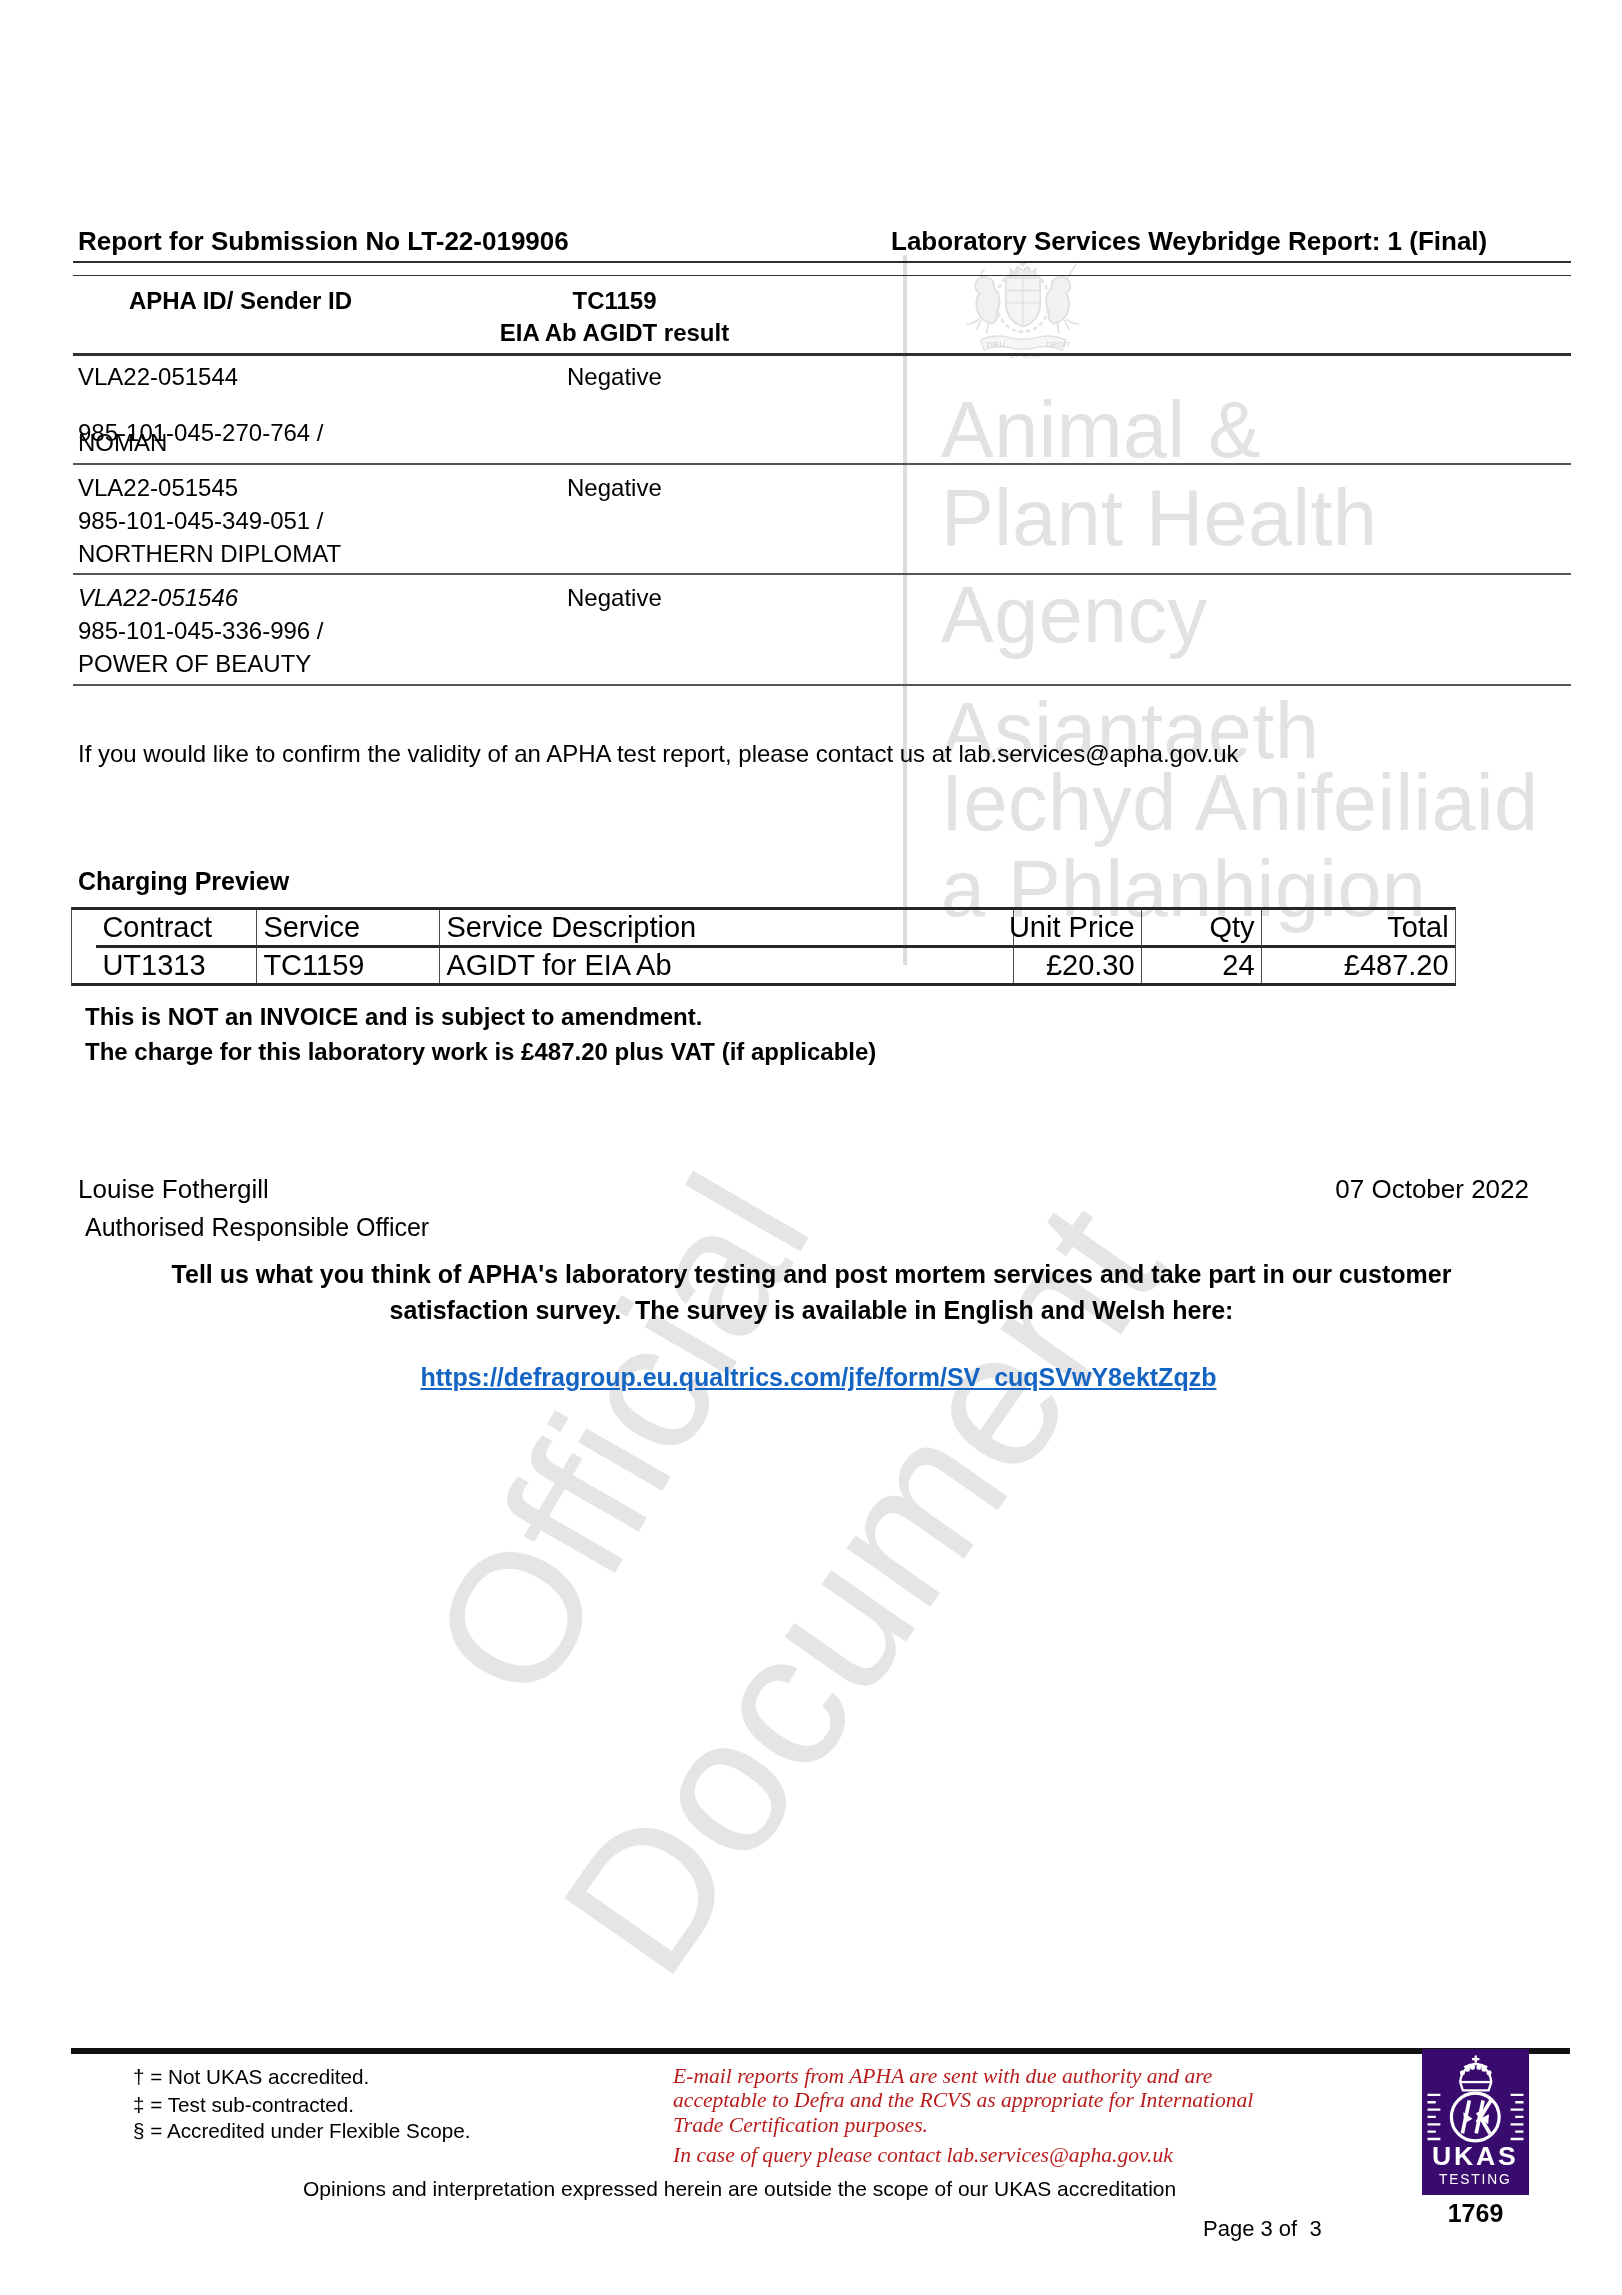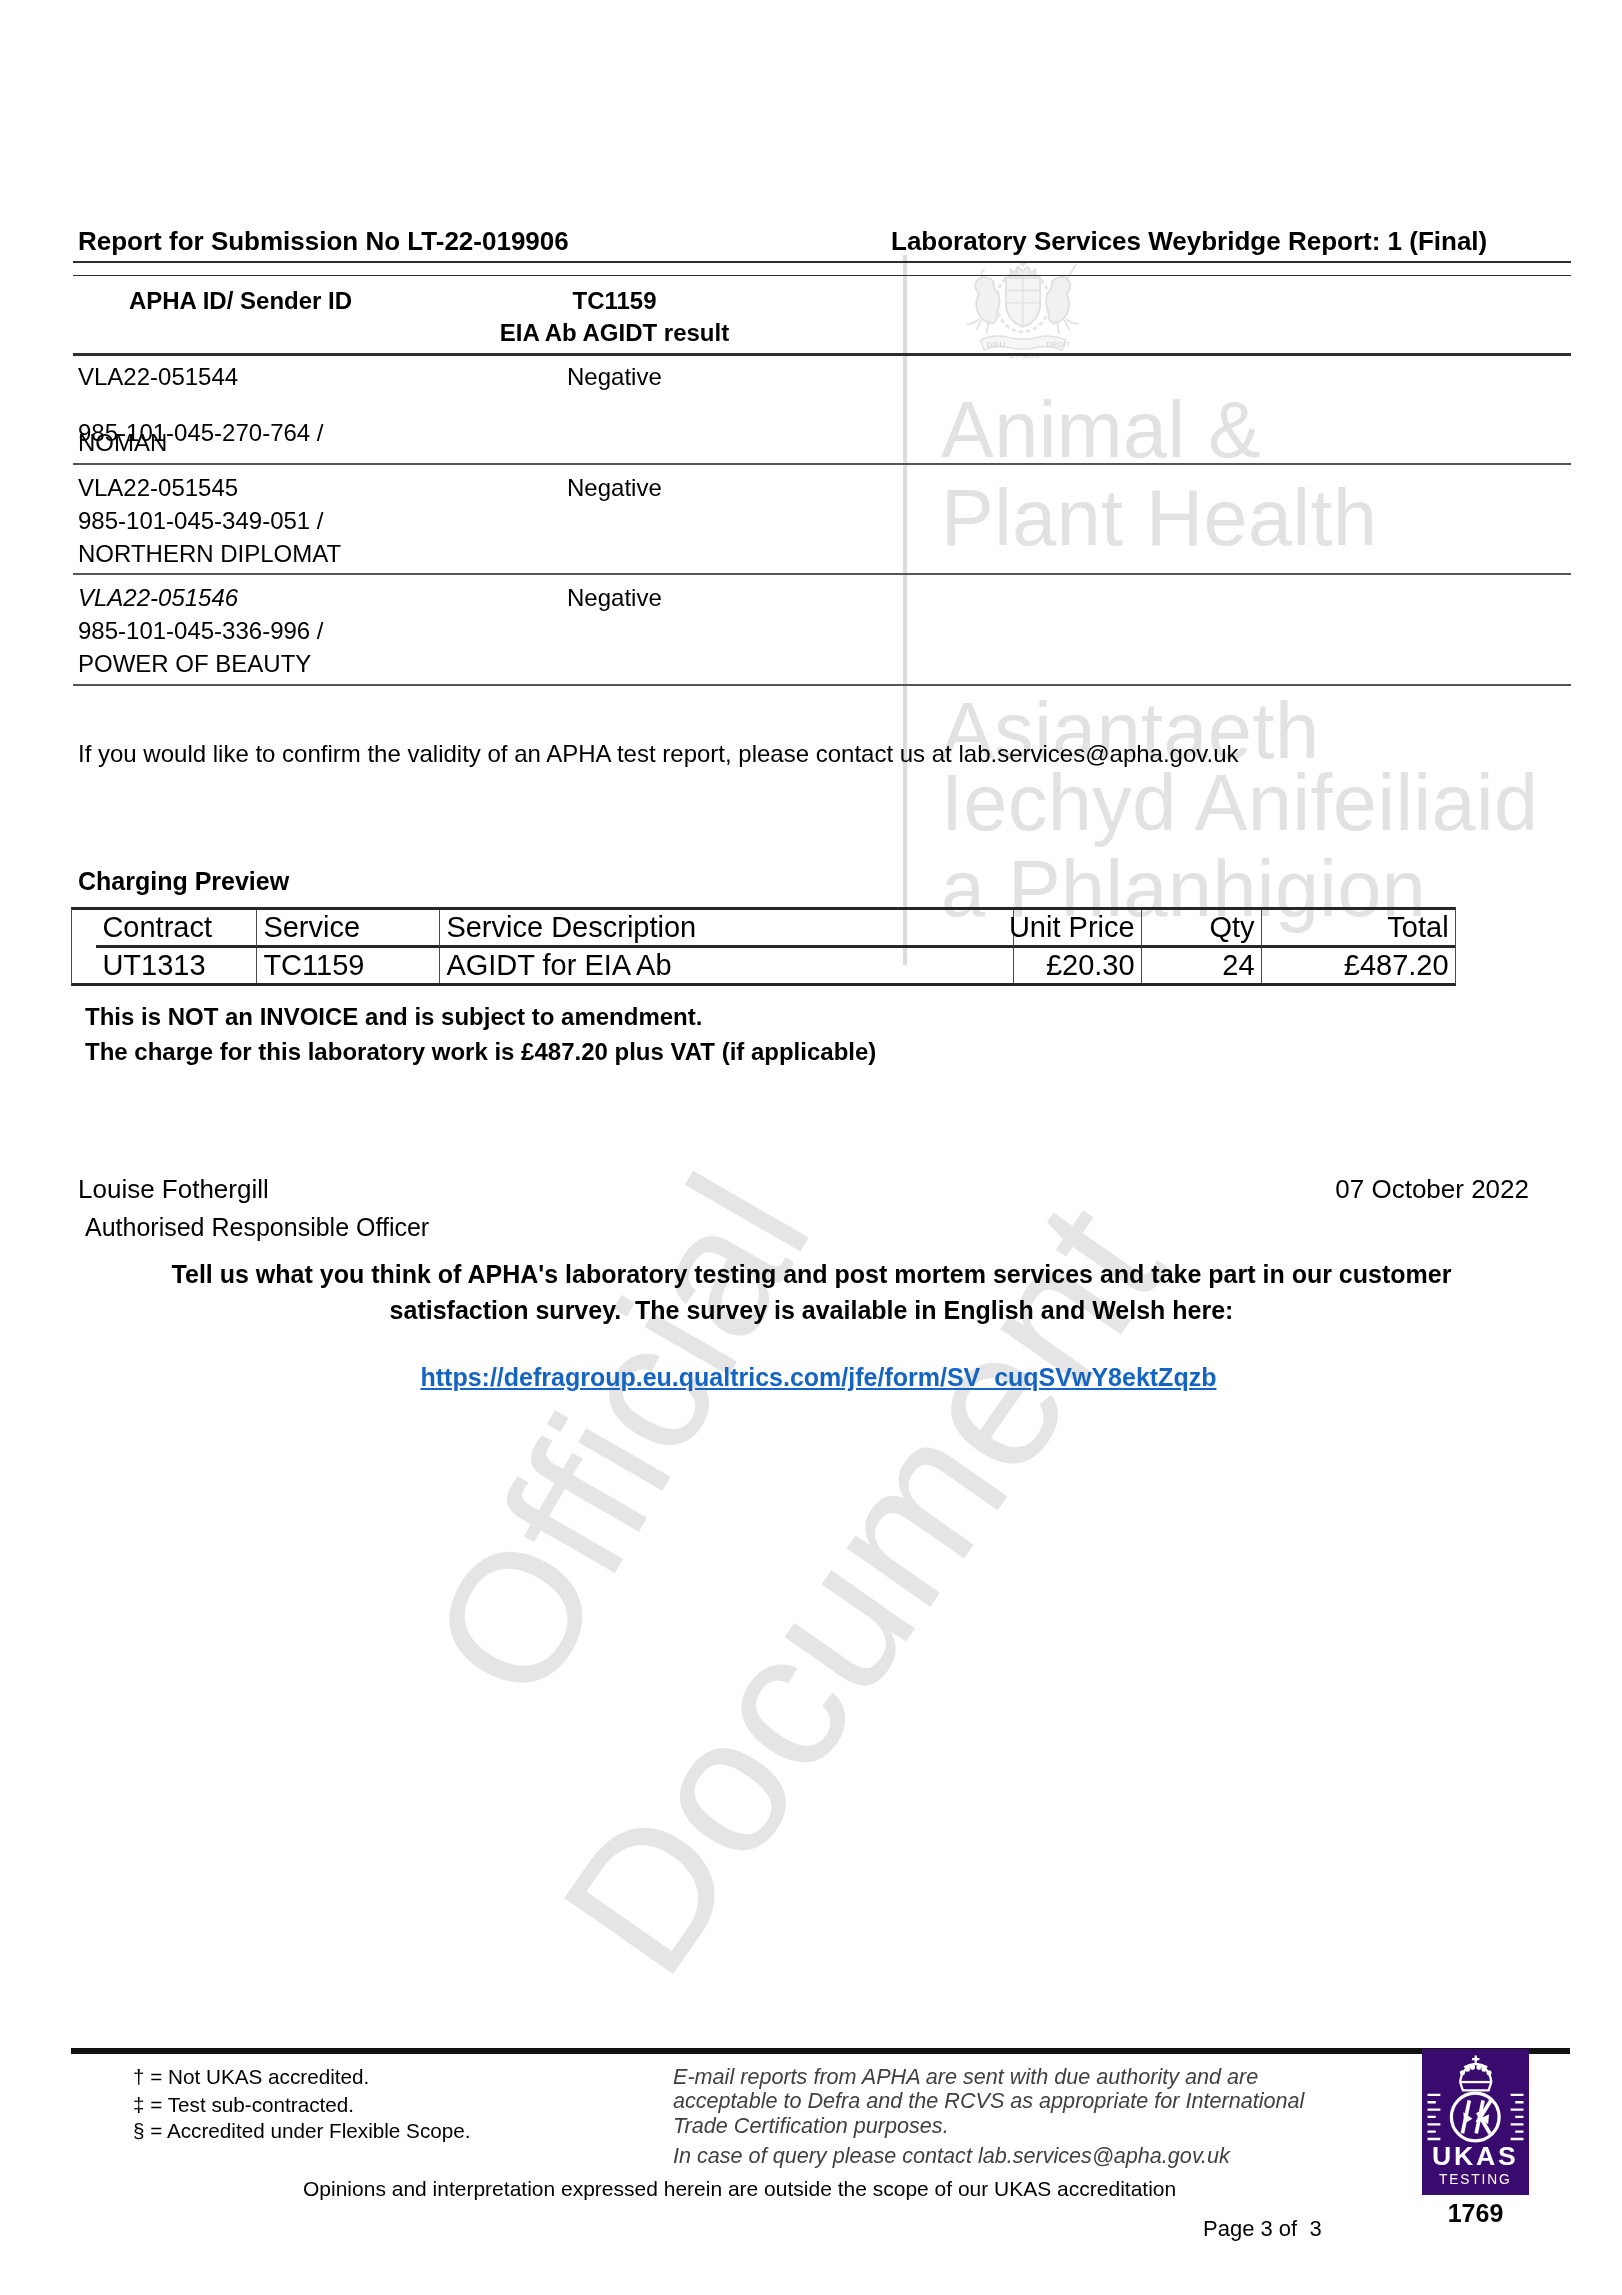--- a/index.html
+++ b/index.html
@@ -45,21 +45,21 @@
   }
   #chgtable .c:nth-child(6n){border-right:none;}
   #chgtable .hrow{border-bottom:3.2px solid #262626;}
   #chgtable .r{justify-content:flex-end;}
   
   .body-t{font-size:24px;white-space:nowrap;}
   .bold{font-weight:bold;}
   .center-line{position:absolute;left:0;width:1623px;text-align:center;font-weight:bold;font-size:25px;white-space:pre-wrap;z-index:2;}
   .link{color:#1464c4;font-weight:bold;text-decoration:underline;cursor:pointer;}
   
-  .foot-gray{font-style:italic;color:#404040;font-size:21.6px;white-space:nowrap;}
+  .foot-gray{font-style:italic;color:#b91c1c;font-size:21.6px;white-space:nowrap;font-family:Liberation Serif, serif;}
   .legend{font-size:20.7px;white-space:nowrap;}
   .pre{white-space:pre-wrap;}
 </style>
 </head>
 <body>
 
 <div id="wm">
 
   <svg class="abs" style="left:937px;top:250px;" width="172" height="115" viewBox="0 0 375 250">
     <g stroke="#e0e0e0" fill="none" stroke-width="4">
@@ -84,20 +84,21 @@
       <text x="108" y="212">DIEU</text>
       <text x="238" y="212">DROIT</text>
       <text x="158" y="236">ET MON</text>
     </g>
   </svg>
 
   <div class="wm-vline"></div>
 
   <div class="wm-big" style="top:390px;">Animal &amp;</div>
   <div class="wm-big" style="top:478px;">Plant Health</div>
+  <div class="wm-big" style="top:575px;">Agency</div>
   <div class="wm-big" style="top:691px;">Asiantaeth</div>
   <div class="wm-big" style="top:849px;">a Phlanhigion</div>
   <div class="wm-big" style="top:763px;">Iechyd Anifeiliaid</div>
 
   <div class="wm-diag" id="wm-official">Official</div>
   <div class="wm-diag" id="wm-document">Document</div>
 </div>
 
 <div class="abs z hdr" style="left:78px;top:226px;">Report for Submission No LT-22-019906</div>
 <div class="abs z hdr" style="left:891px;top:226px;">Laboratory Services Weybridge Report: 1 (Final)</div>

